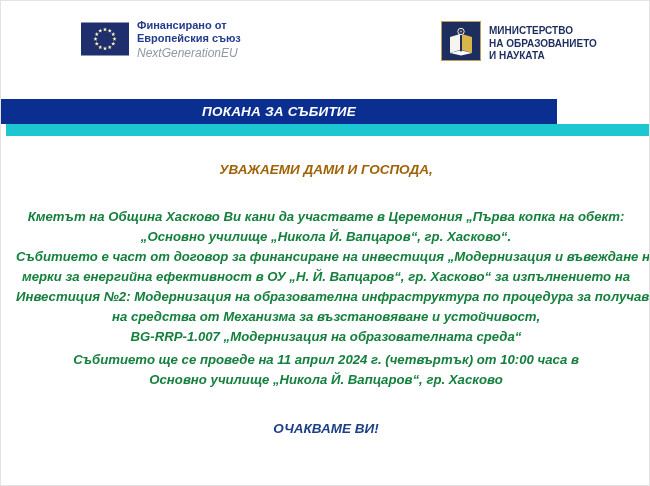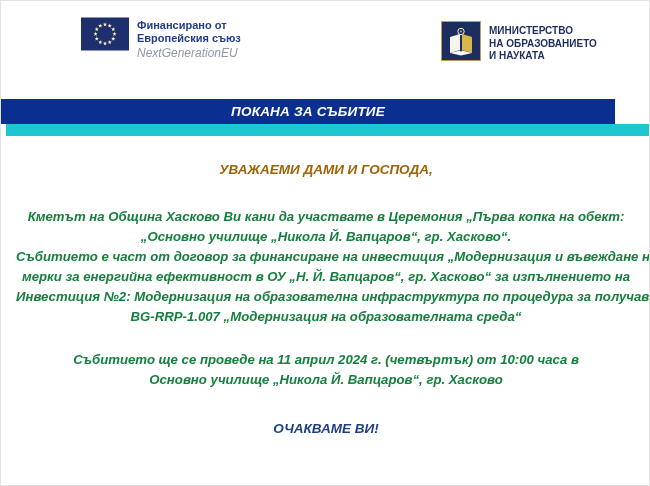--- a/index.html
+++ b/index.html
@@ -9,39 +9,39 @@
     background:#ffffff;
     border:1px solid #e3e3e3;
     box-sizing:border-box;
     overflow:hidden;
     font-family:"Liberation Sans", sans-serif;
   }
 
   
   .header{position:absolute;left:0;top:0;width:650px;height:90px;}
 
-  .eu-logo{position:absolute;left:80px;top:16px;display:flex;align-items:flex-start;}
+  .eu-logo{position:absolute;left:80px;top:16px;display:flex;align-items:center;}
   .eu-flag{width:48px;height:34px;display:block;}
   .eu-text{margin-left:8px;padding-top:2px;}
   .eu-line{font-size:11px;font-weight:bold;color:#233c8b;line-height:13px;}
   .eu-sub{font-size:12px;color:#8f98a5;line-height:13px;margin-top:2px;font-style:italic;}
 
   .agency-logo{
     position:absolute;left:230px;top:26px;width:190px;
     text-align:center;color:#3a3a3a;font-weight:bold;
     font-size:10.5px;line-height:13px;letter-spacing:-0.3px;
   }
 
   .ministry-logo{position:absolute;left:440px;top:20px;display:flex;align-items:flex-start;}
   .ministry-emblem{width:40px;height:40px;display:block;}
   .ministry-text{margin-left:8px;padding-top:4px;color:#1d2e5e;font-weight:bold;font-size:10px;line-height:12.5px;}
 
   
   .banner-blue{
-    position:absolute;left:0;top:98px;width:614px;height:25px;
+    position:absolute;left:0;top:98px;width:556px;height:25px;
     background:#0a2f91;display:flex;align-items:center;justify-content:center;
   }
   .banner-label{
     color:#ffffff;font-weight:bold;font-style:italic;font-size:13.5px;letter-spacing:0.2px;
   }
   .banner-cyan{
     position:absolute;left:5px;top:123px;width:645px;height:12px;
     background:#1cc7d2;
   }
 
@@ -111,20 +111,21 @@
   <div class="banner-cyan"></div>
 
   <div class="letter salutation">УВАЖАЕМИ ДАМИ И ГОСПОДА,</div>
 
   <div class="letter para1">
     <div class="line">Кметът на Община Хасково Ви кани да участвате в Церемония „Първа копка на обект:</div>
     <div class="line">„Основно училище „Никола Й. Вапцаров“, гр. Хасково“.</div>
     <div class="line">Събитието е част от договор за финансиране на инвестиция „Модернизация и въвеждане на</div>
     <div class="line">мерки за енергийна ефективност в ОУ „Н. Й. Вапцаров“, гр. Хасково“ за изпълнението на</div>
     <div class="line">Инвестиция №2: Модернизация на образователна инфраструктура по процедура за получаване</div>
+    <div class="line">на средства от Механизма за възстановяване и устойчивост,</div>
     <div class="line">BG-RRP-1.007 „Модернизация на образователната среда“</div>
   </div>
 
   <div class="letter para2">
     <div class="line">Събитието ще се проведе на 11 април 2024 г. (четвъртък) от 10:00 часа в</div>
     <div class="line">Основно училище „Никола Й. Вапцаров“, гр. Хасково</div>
   </div>
 
   <div class="letter closing">ОЧАКВАМЕ ВИ!</div>
 

